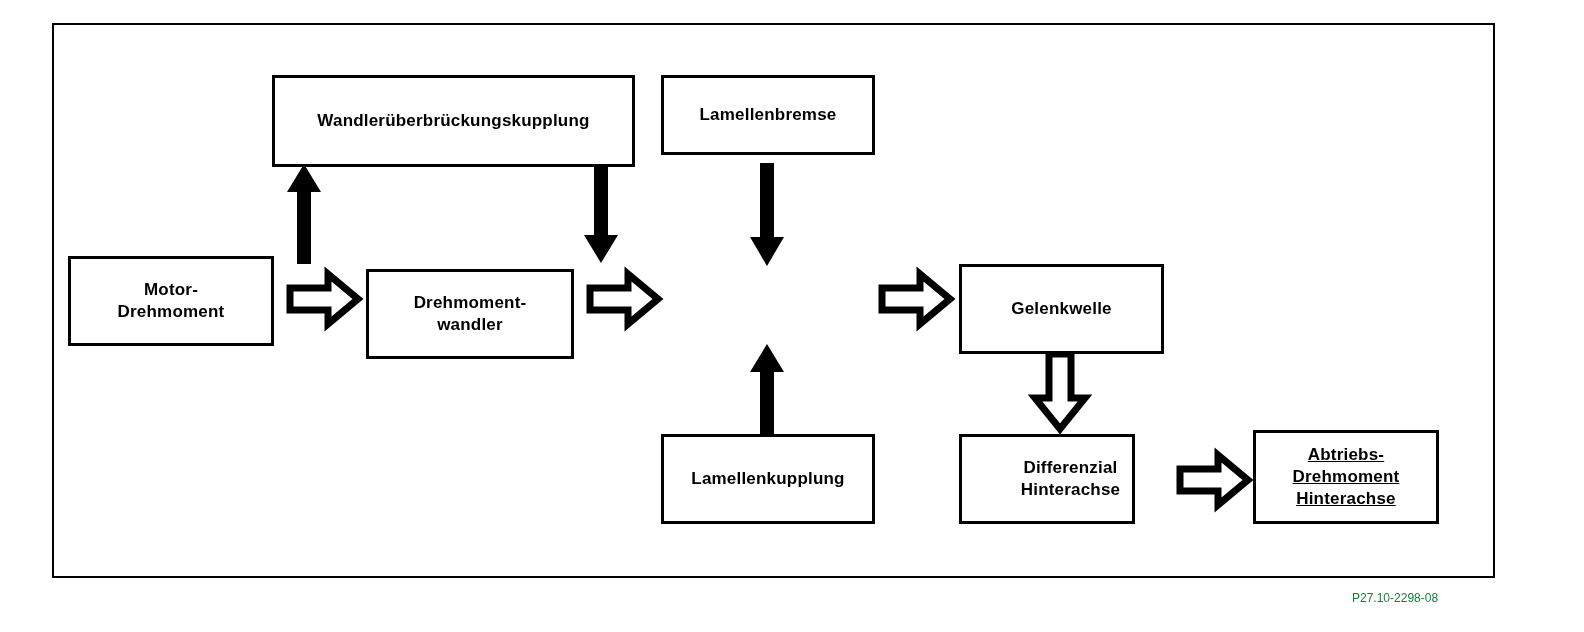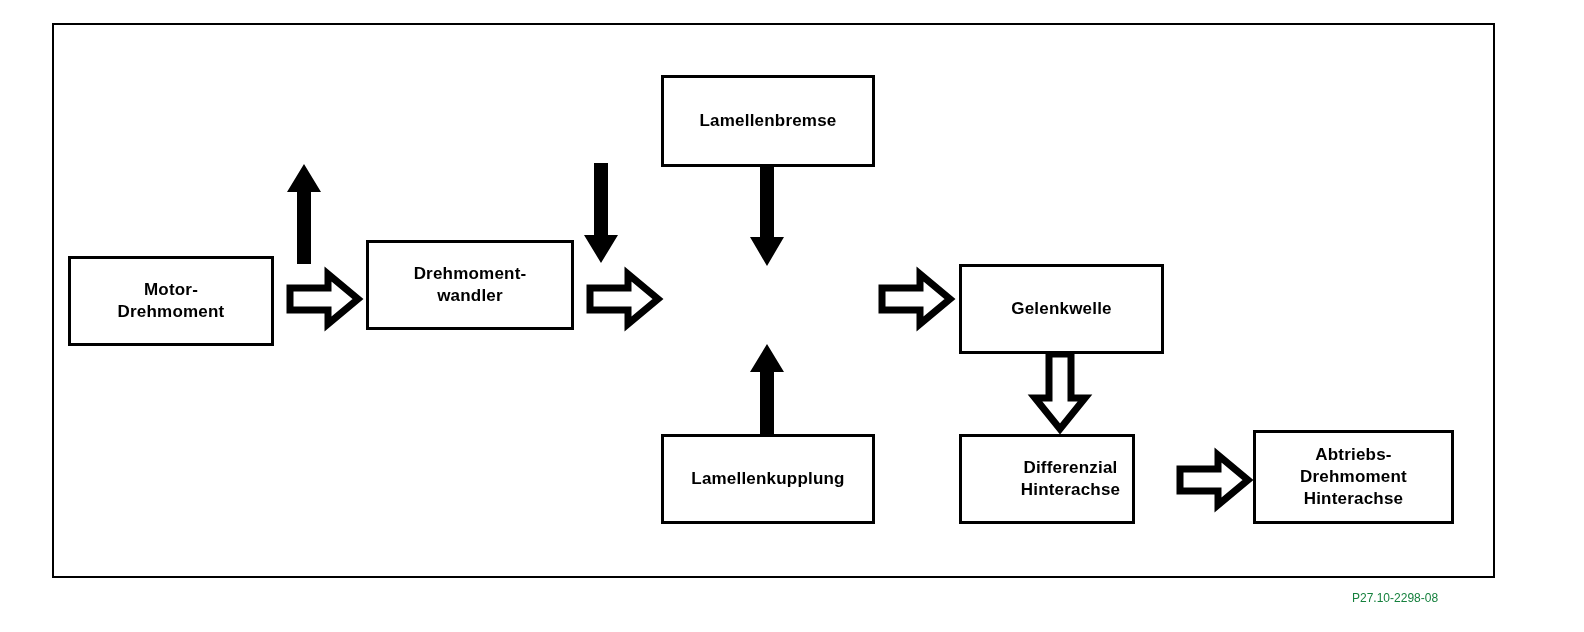--- a/index.html
+++ b/index.html
@@ -102,50 +102,53 @@
   </svg>
 
   <svg class="arrow-svg" style="left:1029px; top:350px;" width="62" height="84" viewBox="0 0 62 84">
     <polygon class="hollow-fill" points="20,4 42,4 42,48 56,48 31,79 6,48 20,48"></polygon>
   </svg>
 
   <svg class="arrow-svg" style="left:1176px; top:449px;" width="76" height="62" viewBox="0 0 76 62">
     <polygon class="hollow-fill" points="4,20 42,20 42,6 72,31 42,56 42,42 4,42"></polygon>
   </svg>
 
+  <div class="node" style="left:272px; top:75px; width:363px; height:92px;">
+    <span class="label">Wandlerüberbrückungskupplung</span>
+  </div>
 
-  <div class="node" style="left:661px; top:75px; width:214px; height:92px;">
+  <div class="node" style="left:661px; top:75px; width:214px; height:80px;">
     <span class="label">Lamellenbremse</span>
   </div>
 
   <div class="node" style="left:68px; top:256px; width:206px; height:90px;">
     <span class="label">Motor-
 Drehmoment</span>
   </div>
 
-  <div class="node" style="left:366px; top:240px; width:208px; height:90px;">
+  <div class="node" style="left:366px; top:269px; width:208px; height:90px;">
     <span class="label">Drehmoment-
 wandler</span>
   </div>
 
 
   <div class="node" style="left:959px; top:264px; width:205px; height:90px;">
     <span class="label">Gelenkwelle</span>
   </div>
 
   <div class="node" style="left:661px; top:434px; width:214px; height:90px;">
     <span class="label">Lamellenkupplung</span>
   </div>
 
   <div class="node" style="left:959px; top:434px; width:176px; height:90px;padding-left:47px;">
     <span class="label">Differenzial
 Hinterachse</span>
   </div>
 
-  <div class="node" style="left:1253px; top:430px; width:201px; height:94px;">
+  <div class="node" style="left:1253px; top:430px; width:186px; height:94px;text-decoration:underline;">
     <span class="label">Abtriebs-
 Drehmoment
 Hinterachse</span>
   </div>
 
   <div id="caption">P27.10-2298-08</div>
 
 </div>
 
 </body></html>

